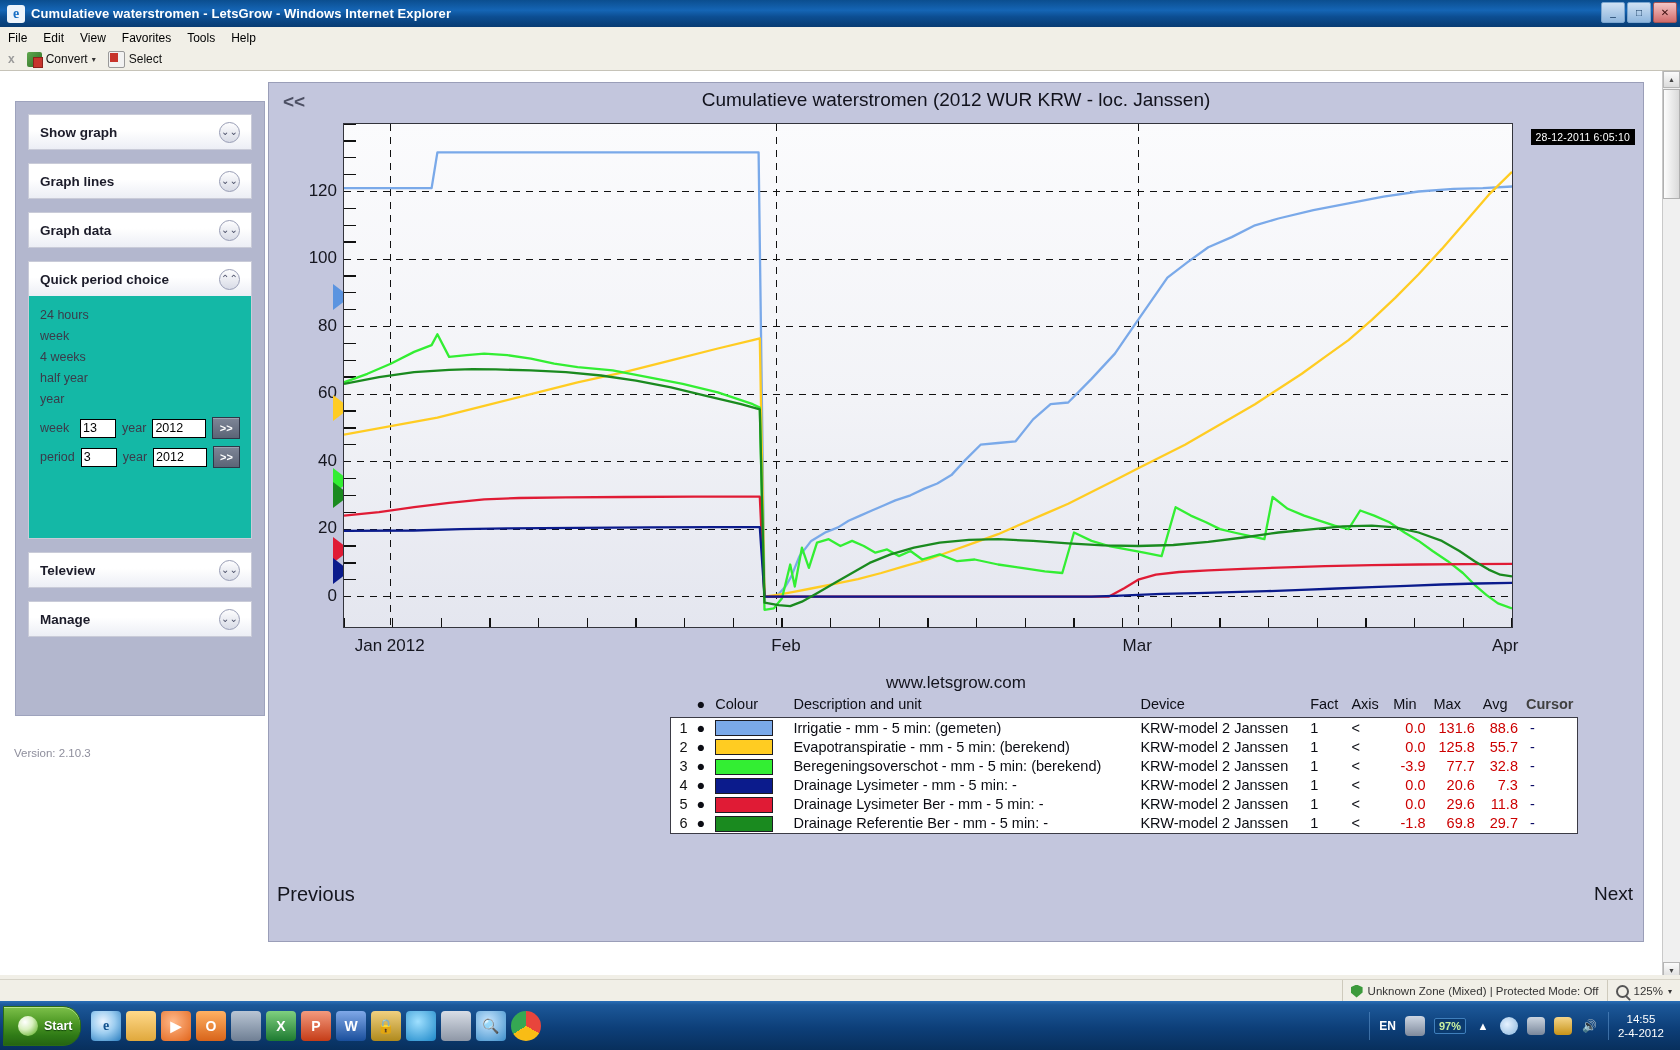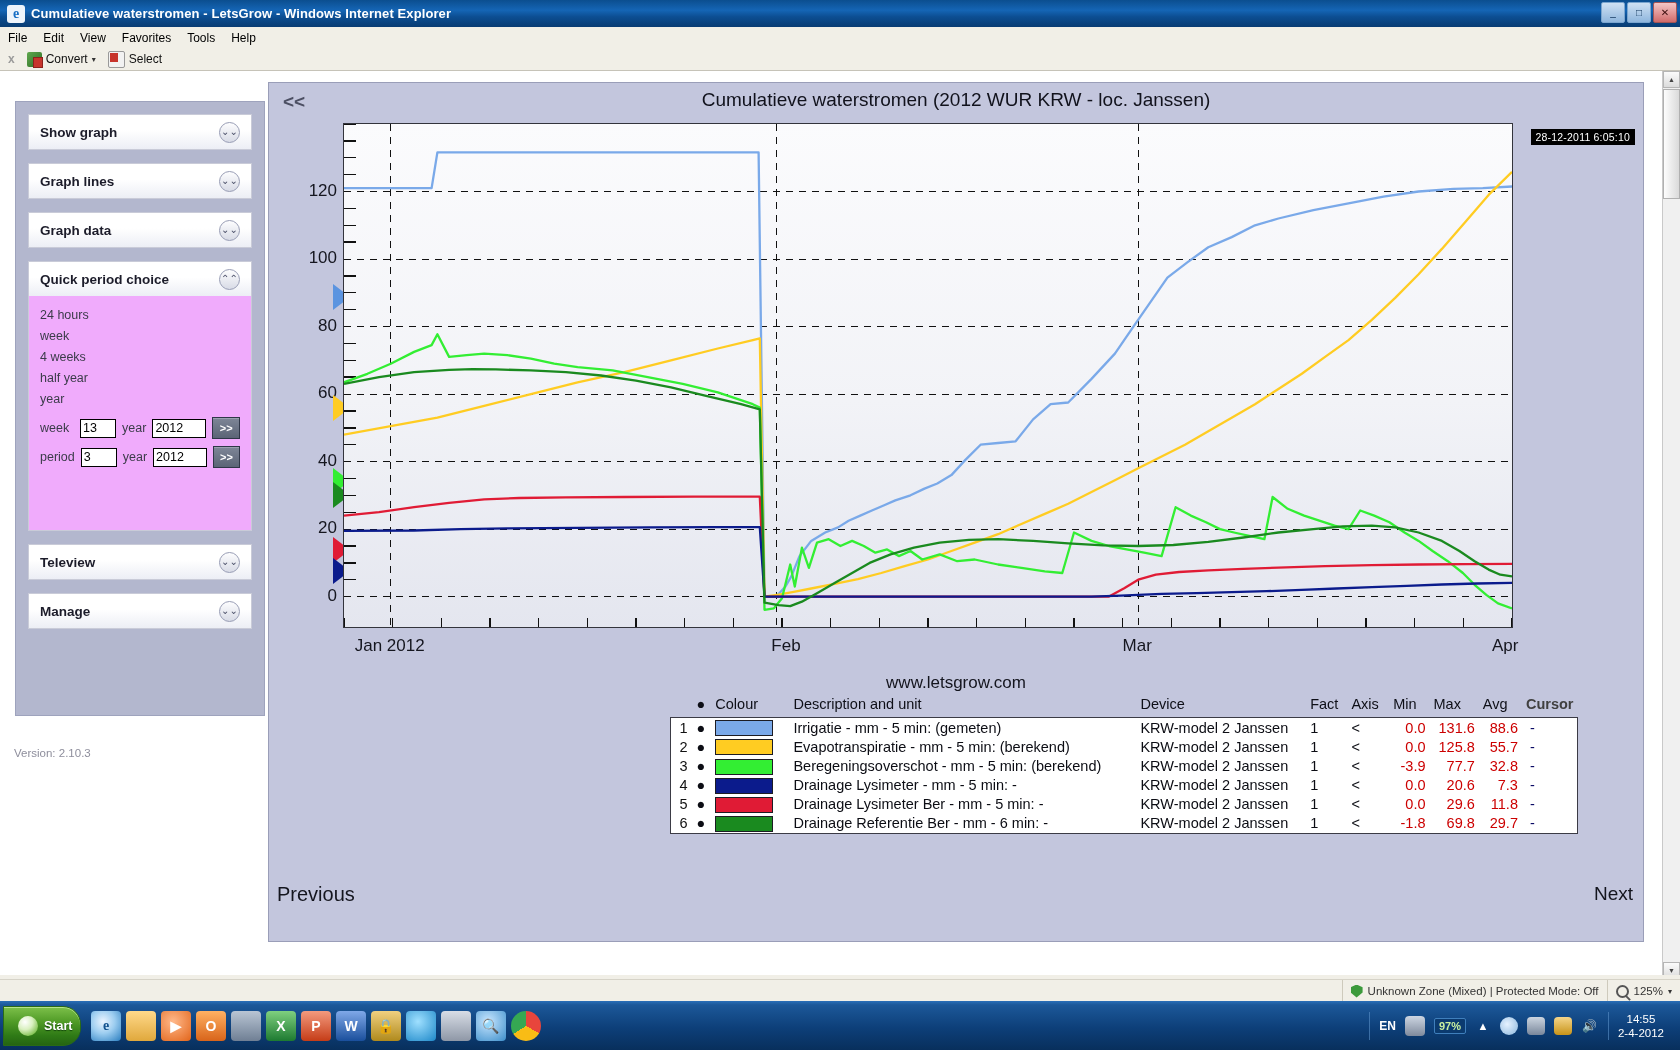--- a/index.html
+++ b/index.html
@@ -64,21 +64,21 @@
     padding:0 11px;
     background:linear-gradient(to bottom,#ffffff 0%,#ffffff 45%,#eceef5 100%);
   }
   .panel-head .ttl{font-size:13.5px;font-weight:bold;color:#1c1c2a;}
   .chev{
     width:19px;height:19px;border-radius:50%;
     background:linear-gradient(to bottom,#fdfdfe,#d8dbe6);
     border:1px solid #989db5;display:flex;align-items:center;justify-content:center;
     font-size:10px;color:#4a4f68;line-height:1;
   }
-  .panel-body{background:#f0abfc;padding:9px 11px 16px 11px;}
+  .panel-body{background:#14b8a6;padding:9px 11px 24px 11px;}
   .qp-link{font-size:12.5px;color:#3b3b4a;line-height:21px;cursor:pointer;}
   .qp-row{display:flex;align-items:center;gap:6px;margin-top:7px;}
   .qp-row label{font-size:12.5px;color:#3b3b4a;}
   .qp-row .lbl-w{width:48px;display:inline-block;}
   .txtbox{
     width:36px;height:19px;border:1px solid #000;background:#fff;
     font-size:12.5px;padding:0 2px;box-sizing:border-box;color:#000;
     font-family:"Liberation Sans",sans-serif;
   }
   .txtbox.wide{width:54px;}
@@ -494,21 +494,21 @@
                   <td>&lt;</td>
                   <td class="num">0.0</td>
                   <td class="num">29.6</td>
                   <td class="num">11.8</td>
                   <td class="cursorcell">-</td>
                 </tr>
                 <tr>
                   <td class="idx">6</td>
                   <td class="dot">●</td>
                   <td><span class="swatch" style="background:#1a8a1f"></span></td>
-                  <td>Drainage Referentie Ber - mm - 6 min: -</td>
+                  <td>Drainage Referentie Ber - mm - 5 min: -</td>
                   <td>KRW-model 2 Janssen</td>
                   <td>1</td>
                   <td>&lt;</td>
                   <td class="num">-1.8</td>
                   <td class="num">69.8</td>
                   <td class="num">29.7</td>
                   <td class="cursorcell">-</td>
                 </tr>
               </tbody>
           </table>

